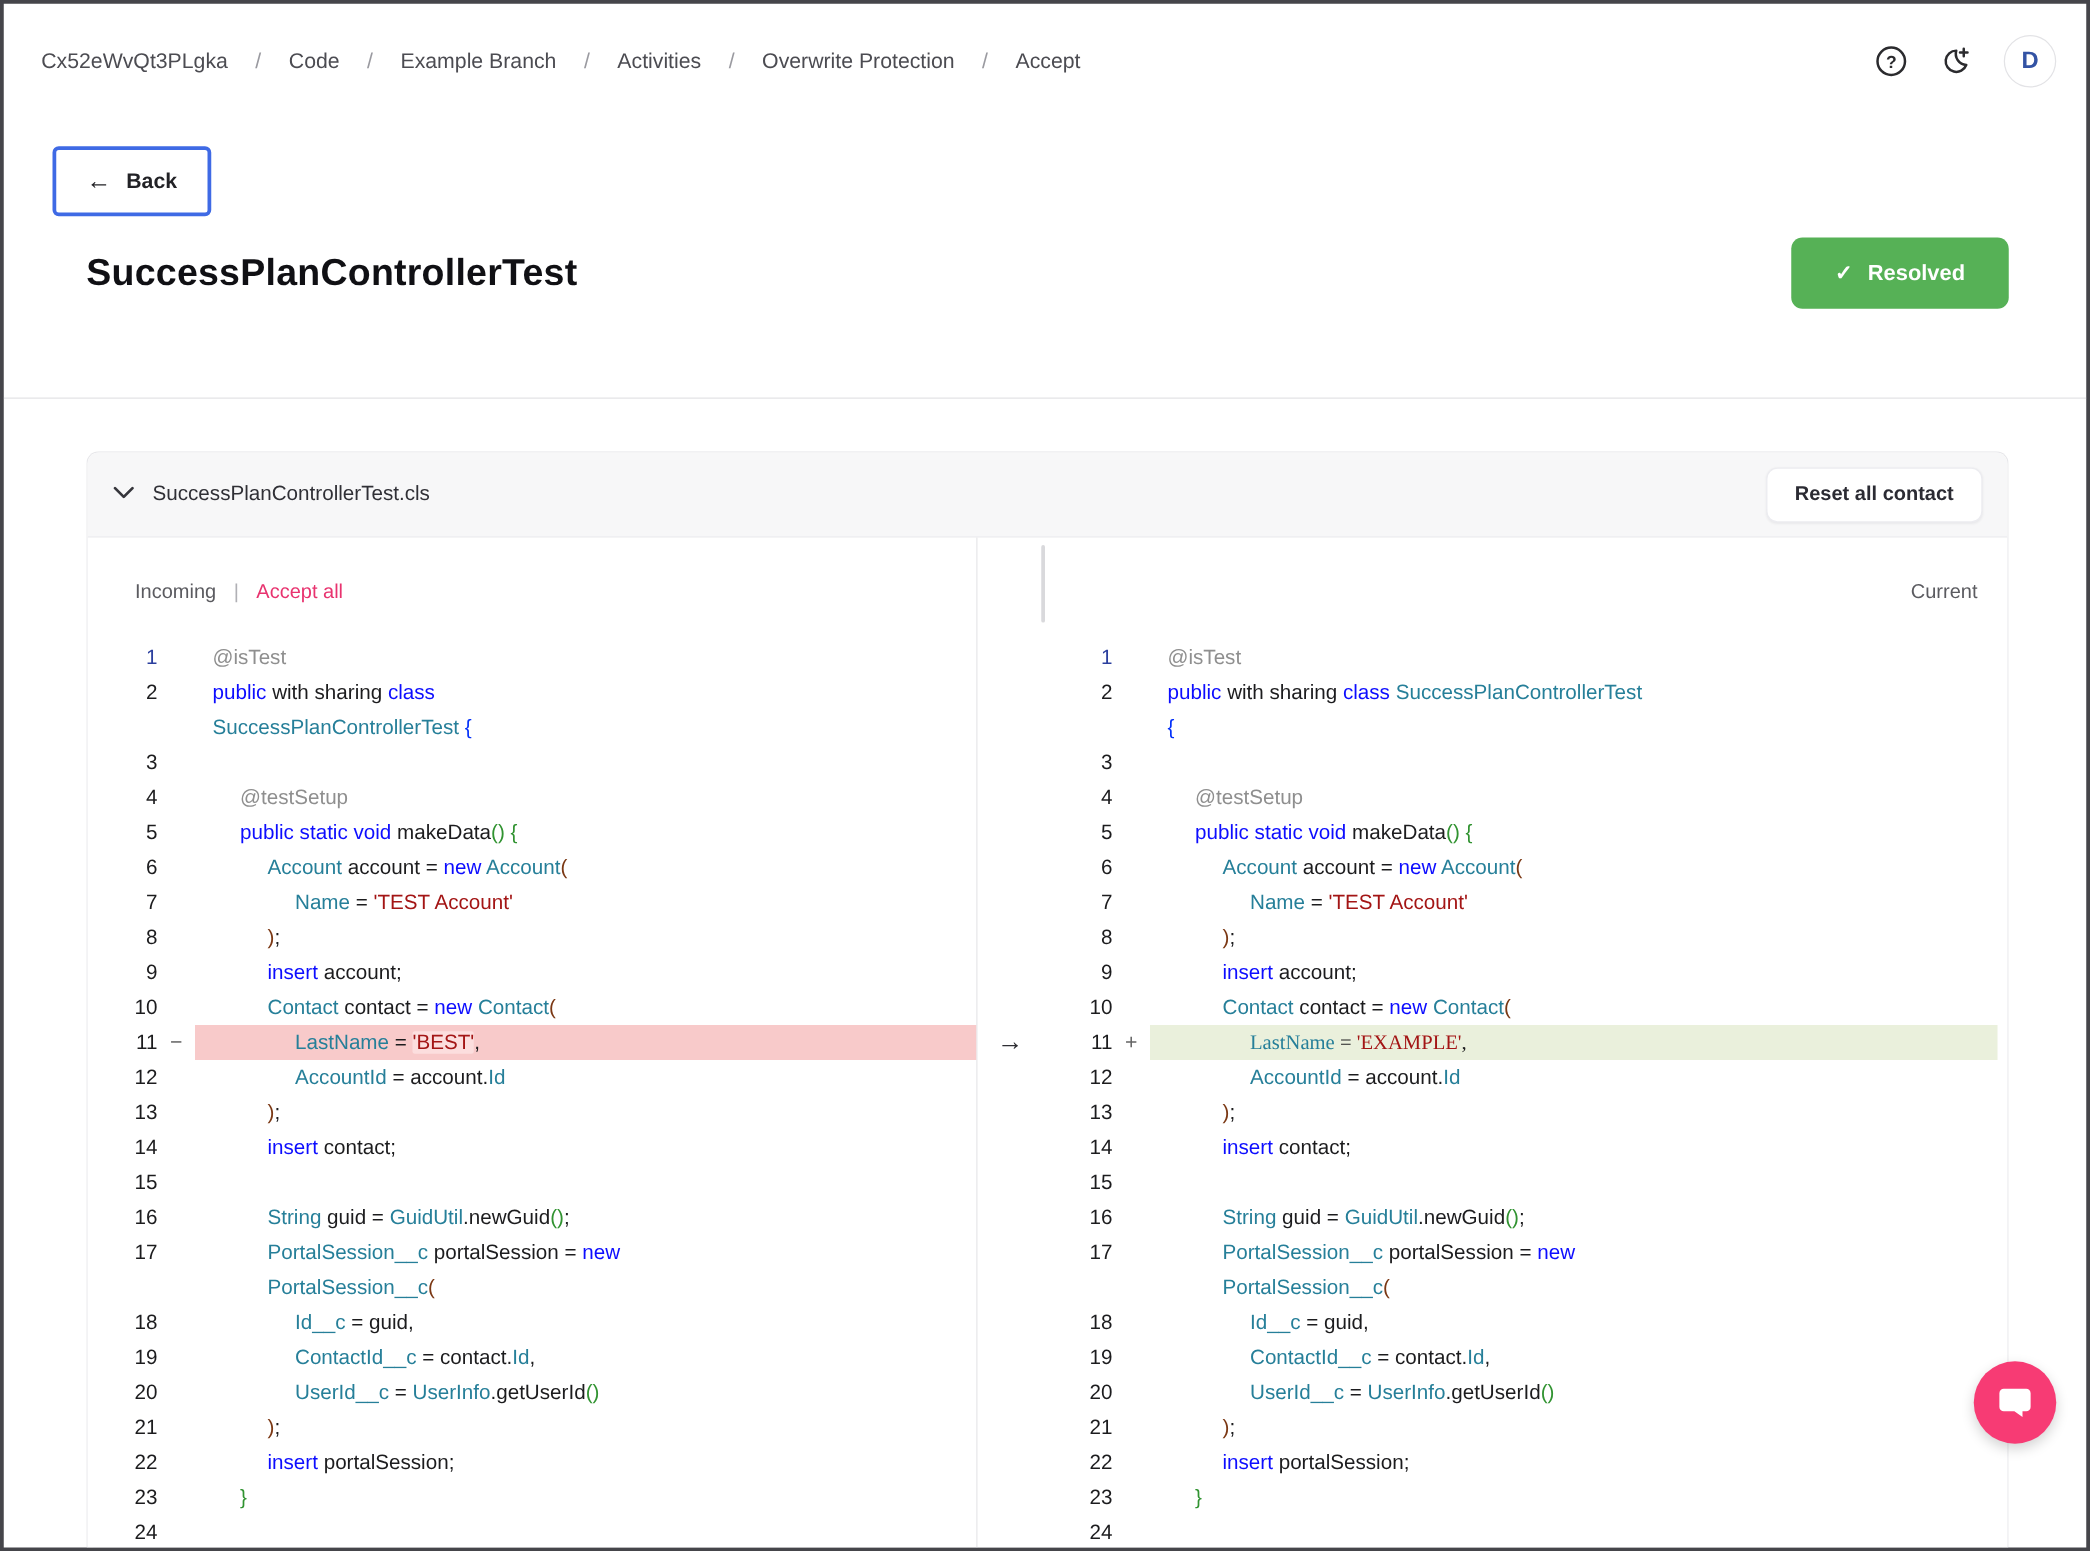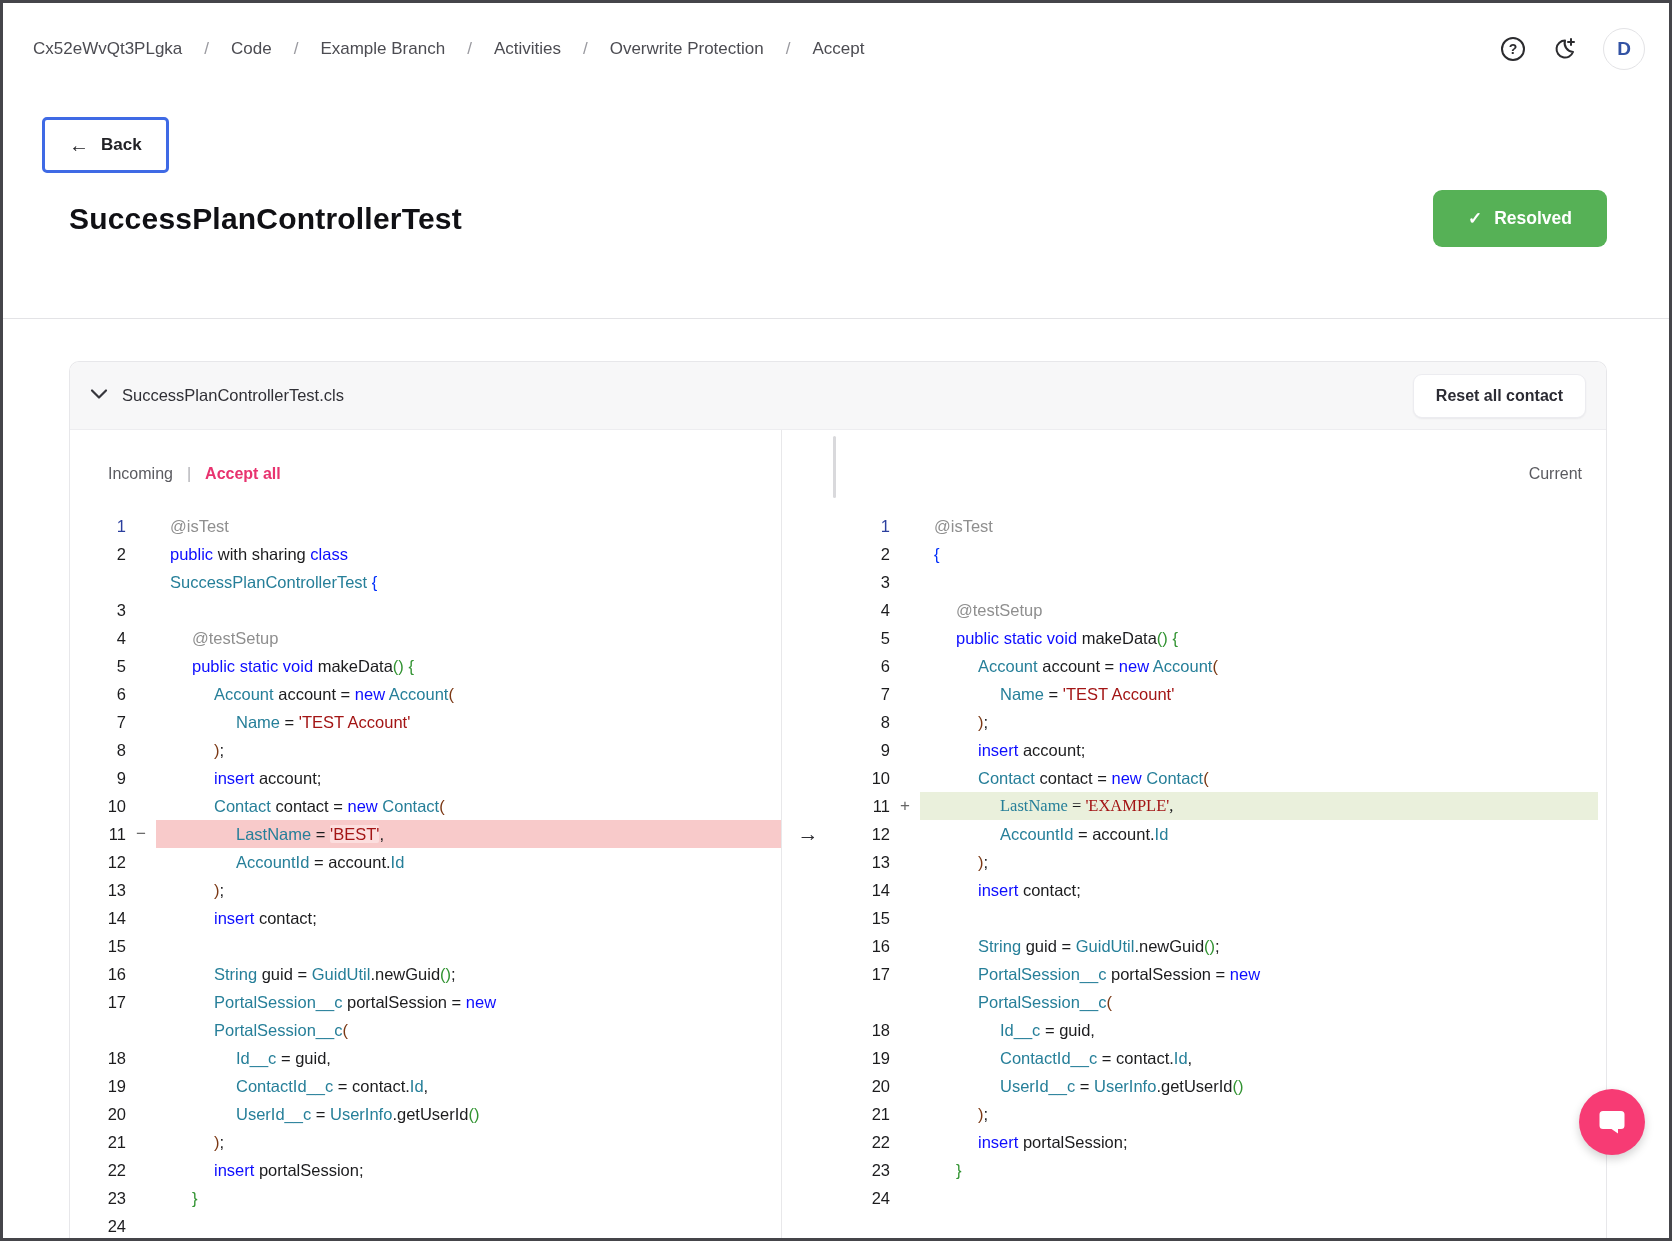--- a/index.html
+++ b/index.html
@@ -86,21 +86,21 @@
   .diff{position:relative;display:flex;height:calc(100% - 68px);}
   .pane{box-sizing:border-box;}
   .pane.left{width:712px;border-right:1px solid #e8e8ea;}
   .pane.right{flex:1;}
   .pane-header{
     height:74px;box-sizing:border-box;display:flex;align-items:center;
     padding:14px 24px 0 38px;font-size:16px;color:#5b5b60;
   }
   .pane-header.rt{justify-content:flex-end;margin-left:20px;}
   .ph-sep{color:#b0b0b5;margin:0 14px;font-weight:300;}
-  .accept-all{color:var(--accept-color,#e8336f);font-weight:700;cursor:pointer;}
+  .accept-all{color:var(--accept-color,#e8336f);font-weight:400;cursor:pointer;}
   .incoming-label{color:#5b5b60;}
   .current-label{color:#5b5b60;}
   .gutter{width:52px;position:relative;}
   .apply-arrow{
     position:absolute;top:390px;left:0;width:52px;height:28px;
     display:flex;align-items:center;justify-content:center;
     font-size:21px;color:#2e2e33;cursor:pointer;
   }
   .scroll-thumb{
     position:absolute;top:6px;left:763px;width:3px;height:62px;
@@ -384,20 +384,21 @@
               <span class="ln active">1</span>
               <span class="mk"></span>
               <span class="ctext">
                 <span class="seg" style="padding-left: 14px;"><span class="tk-ann">@isTest</span></span>
               </span>
             </div>
             <div class="crow">
               <span class="ln">2</span>
               <span class="mk"></span>
               <span class="ctext">
+                <span class="seg" style="padding-left: 14px;"><span class="tk-kw">public</span><span class="tk-pl"> with sharing </span><span class="tk-kw">class</span><span class="tk-pl"> </span><span class="tk-ty">SuccessPlanControllerTest</span></span>
                 <span class="seg" style="padding-left: 14px;"><span class="tk-br1">{</span></span>
               </span>
             </div>
             <div class="crow">
               <span class="ln">3</span>
               <span class="mk"></span>
               <span class="ctext">
                 <span class="seg" style="padding-left: 14px;">&nbsp;</span>
               </span>
             </div>

